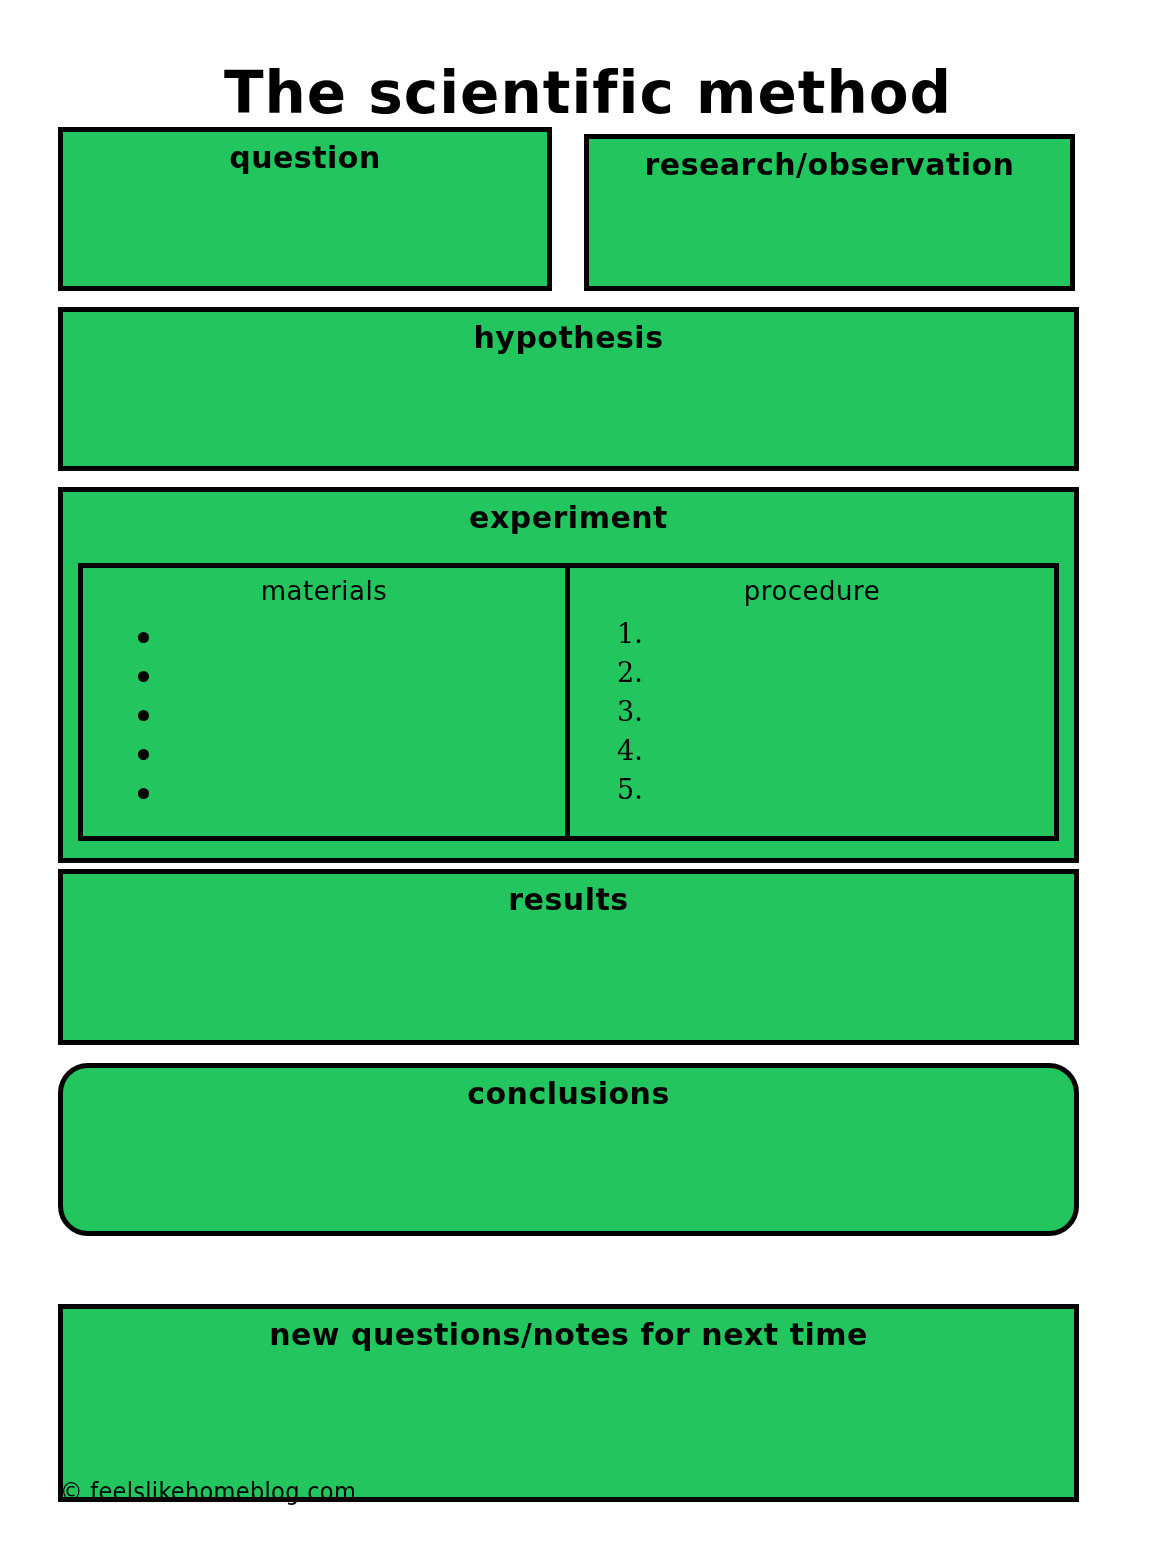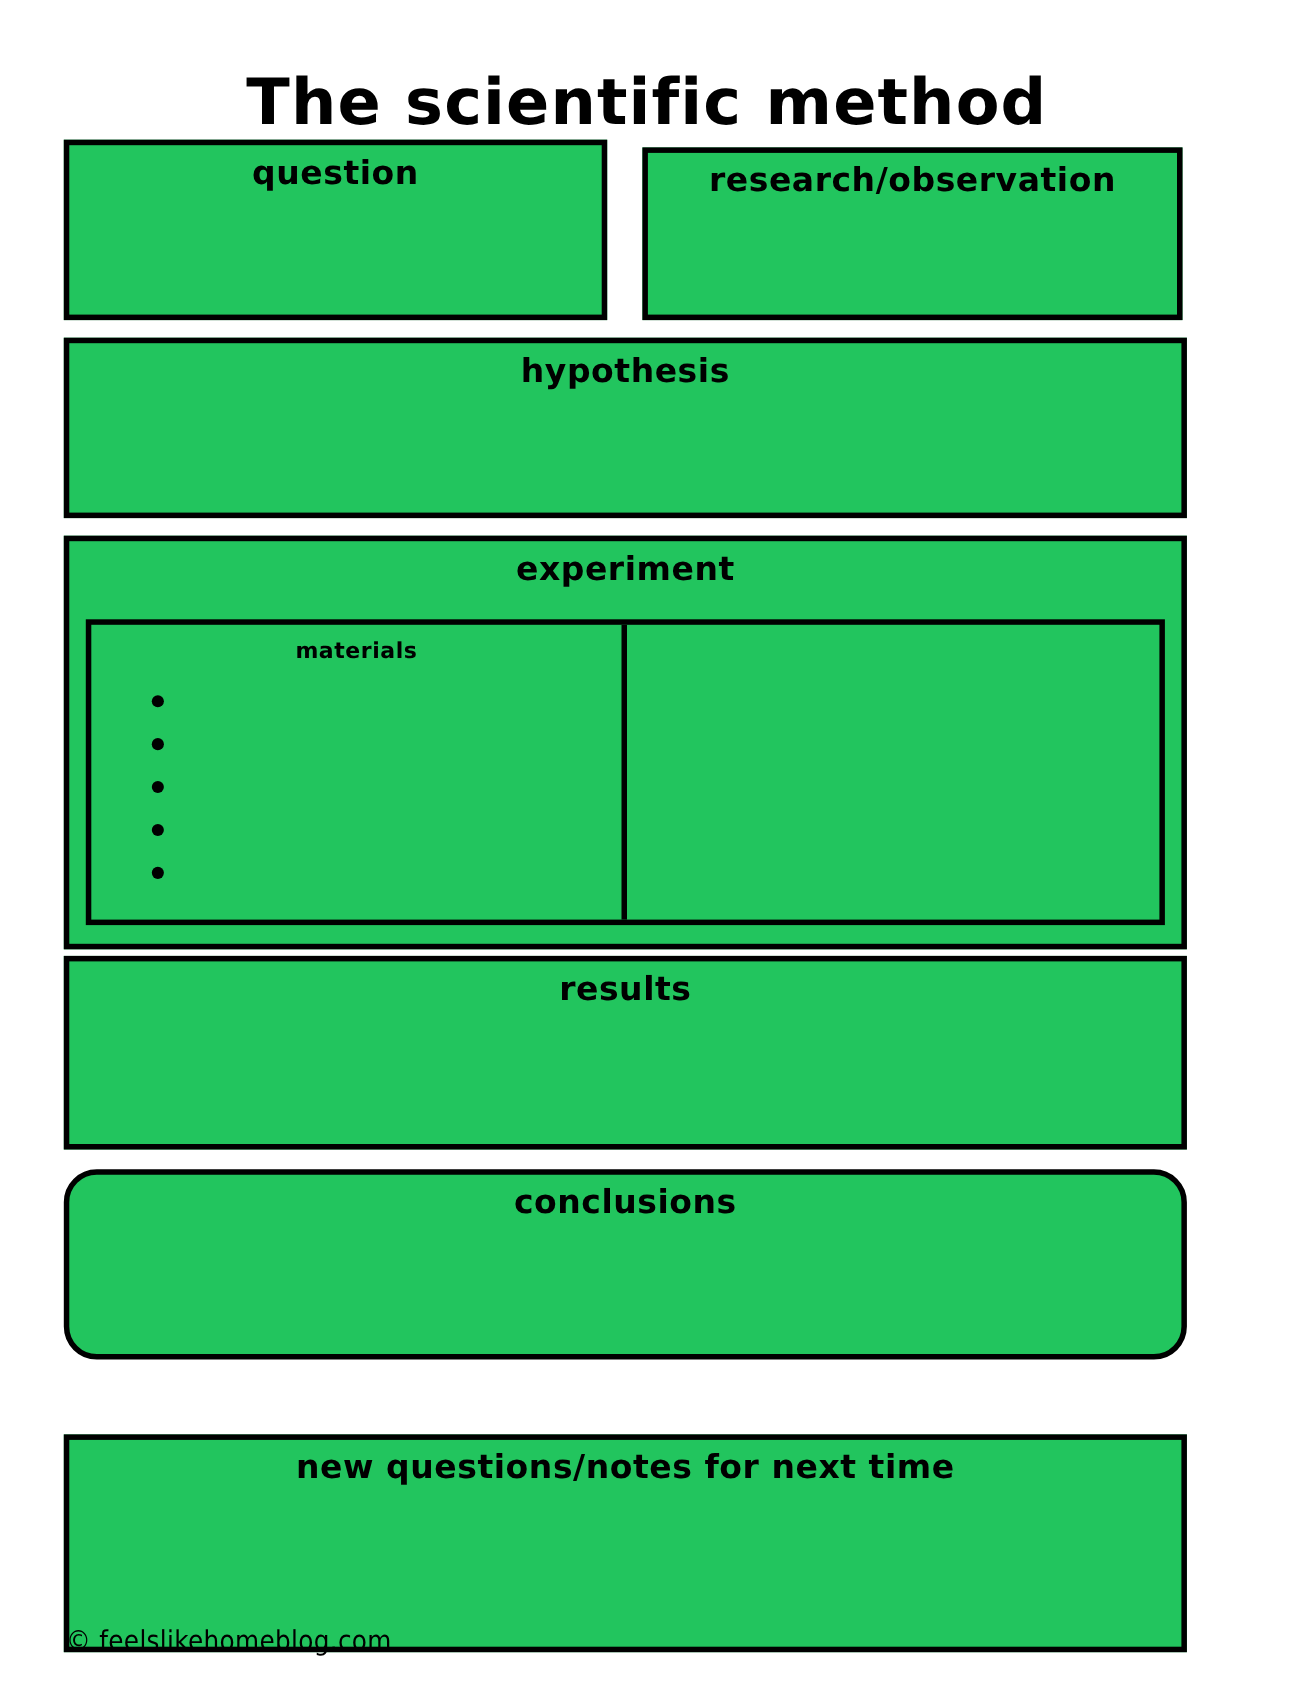--- a/index.html
+++ b/index.html
@@ -86,22 +86,22 @@
   #col-materials { width: 487px; border-right: 5px solid #000000; }
   #col-procedure { flex: 1; }
 
   .col-title {
     position: absolute;
     left: 0;
     right: 0;
     top: 6px;
     text-align: center;
     font-family: "DejaVu Sans", sans-serif;
-    font-weight: bold;
-    font-size: 20px;
+    font-weight: normal;
+    font-size: 26px;
     line-height: 34px;
     letter-spacing: 0.5px;
     white-space: nowrap;
   }
 
   
   .materials-list {
     position: absolute;
     left: 55px;
     top: 49px;
@@ -179,20 +179,30 @@
         <div class="col-title">materials</div>
         <ul class="materials-list">
           <li><span class="bullet-dot"></span></li>
           <li><span class="bullet-dot"></span></li>
           <li><span class="bullet-dot"></span></li>
           <li><span class="bullet-dot"></span></li>
           <li><span class="bullet-dot"></span></li>
         </ul>
       </div>
 
+      <div class="exp-col" id="col-procedure">
+        <div class="col-title">procedure</div>
+        <ol class="procedure-list">
+          <li><span>1.</span></li>
+          <li><span>2.</span></li>
+          <li><span>3.</span></li>
+          <li><span>4.</span></li>
+          <li><span>5.</span></li>
+        </ol>
+      </div>
 
     </div>
   </div>
 
   <div class="box" id="box-results">
     <div class="box-title">results</div>
   </div>
 
   <div class="box" id="box-conclusions">
     <div class="box-title">conclusions</div>

